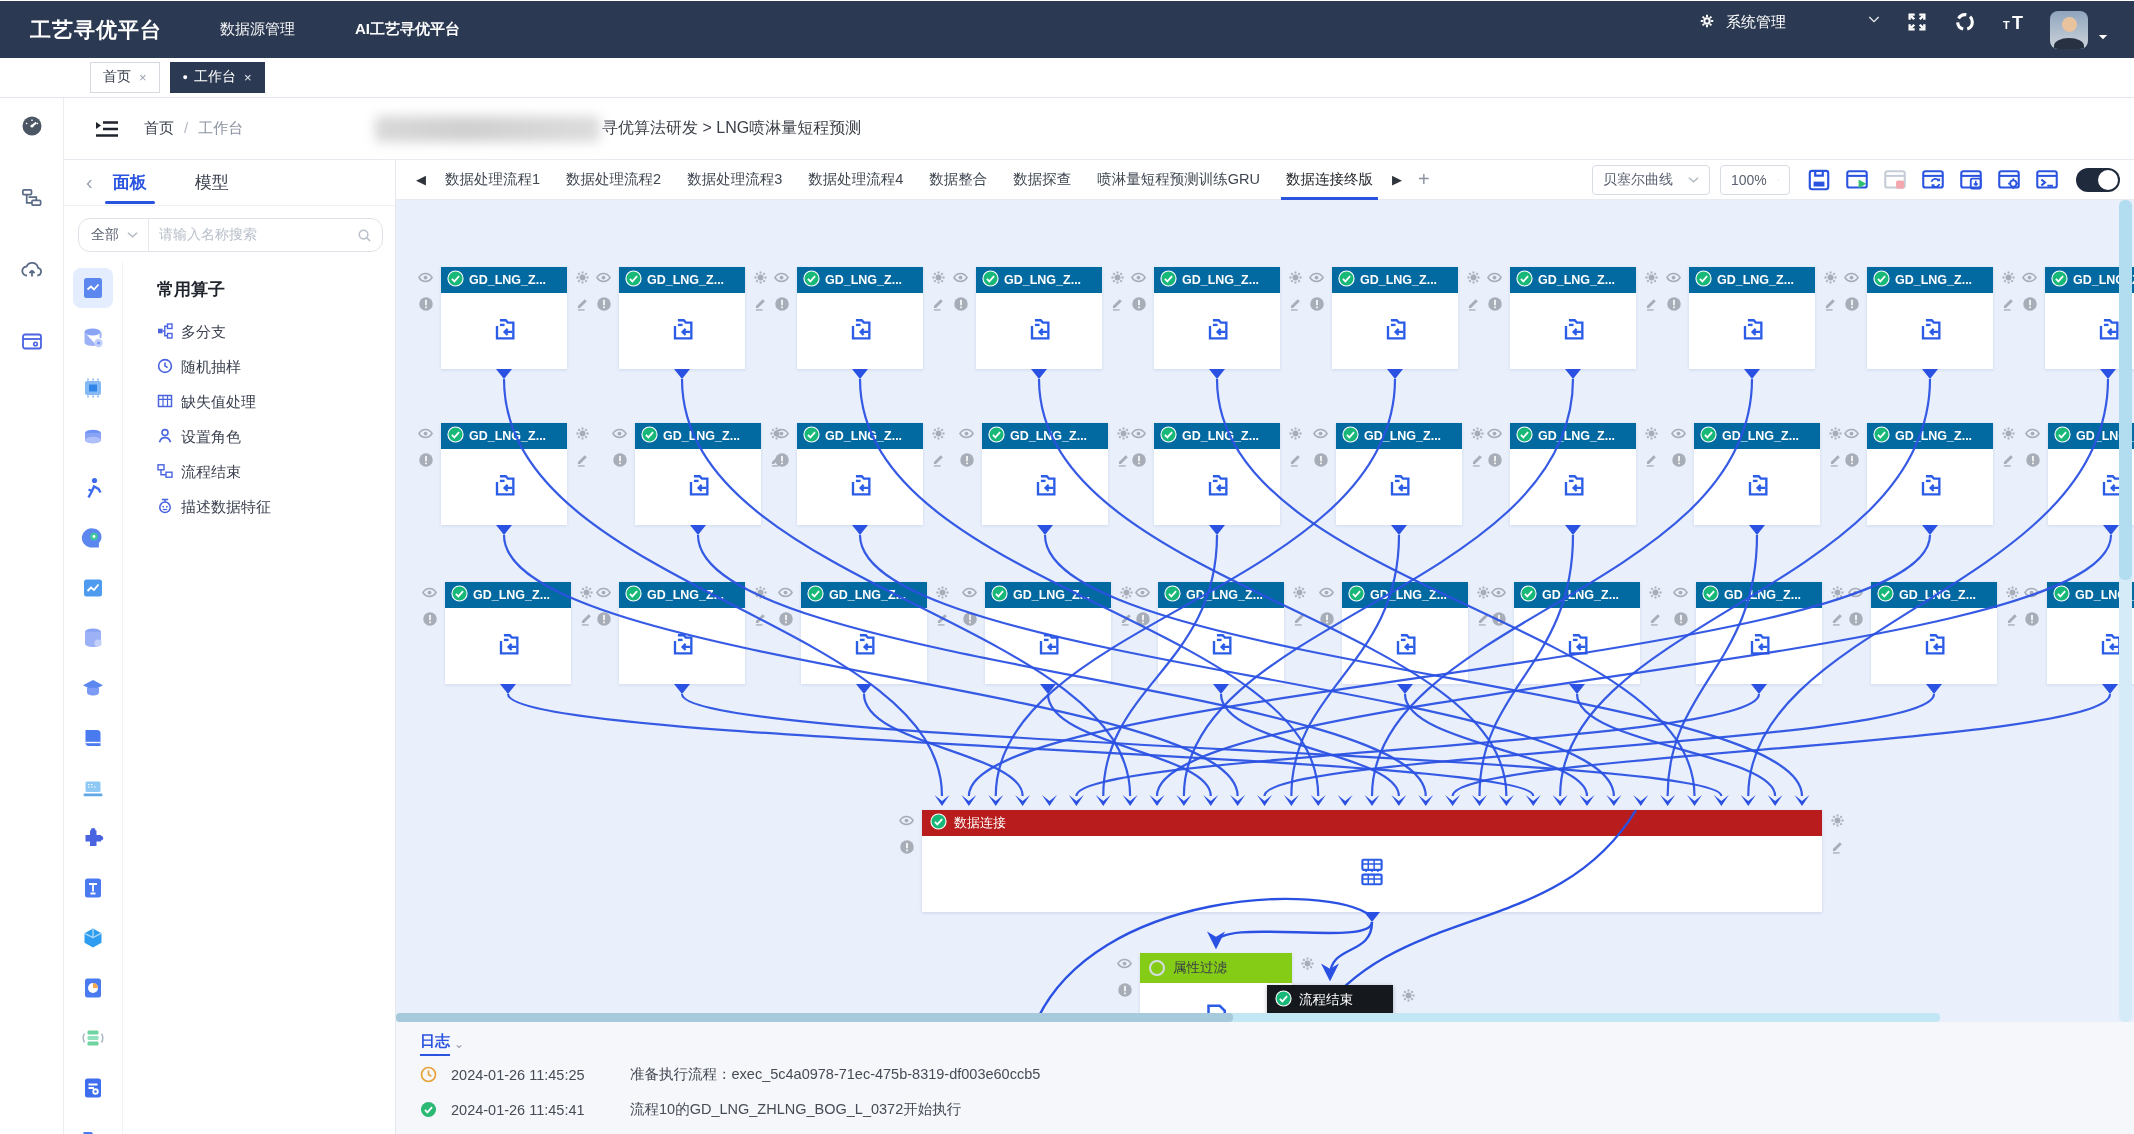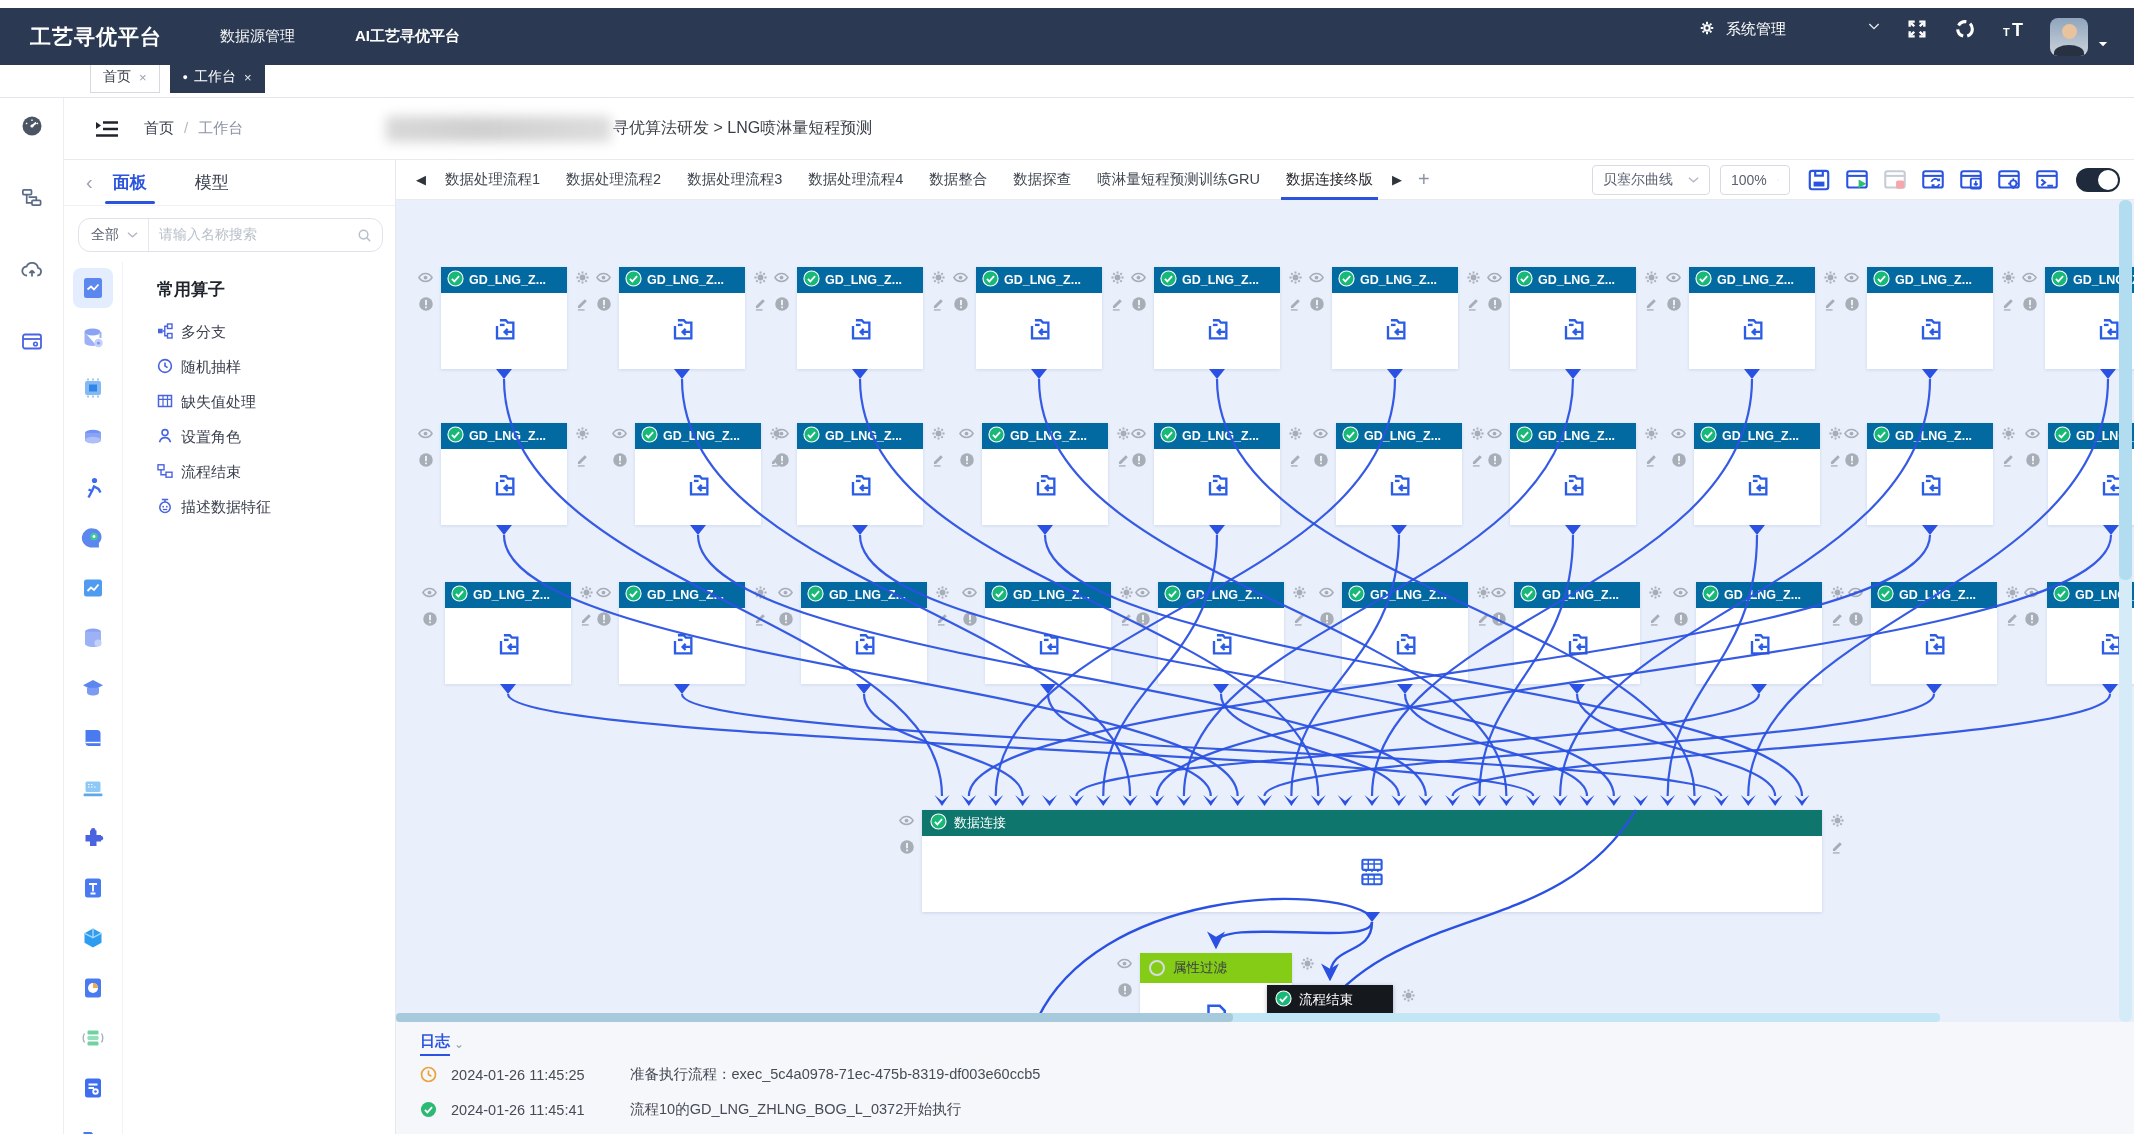--- a/index.html
+++ b/index.html
@@ -1,19 +1,19 @@
 <!DOCTYPE html>
 <html><head>
 <meta charset="utf-8">
 <style>
 *{margin:0;padding:0;box-sizing:border-box}
 html,body{width:2134px;height:1134px;overflow:hidden;font-family:"Liberation Sans","DejaVu Sans",sans-serif;background:#fff;position:relative}
 
 
-#navbar{position:absolute;left:0;top:8px;width:2134px;height:57px;background:#2b3a52;display:flex;align-items:center;color:#fff;z-index:30}
+#navbar{position:absolute;left:0;top:1px;width:2134px;height:57px;background:#2b3a52;display:flex;align-items:center;color:#fff;z-index:30}
 .brand{font-size:21px;font-weight:bold;margin-left:30px;letter-spacing:1px}
 .nav-menu{display:flex;margin-left:58px;gap:60px;font-size:15px}
 .nav-item{cursor:pointer;opacity:.95}
 .nav-item.active{font-weight:bold;opacity:1}
 .nav-right{margin-left:auto;display:flex;align-items:flex-start;gap:24px;margin-right:26px}
 .sysmgr{display:flex;align-items:center;gap:5px;font-size:15px}
 .nav-chevron{margin-left:56px;opacity:.9}
 .nav-icon{width:24px;height:24px;display:inline-block}
 .avatar{width:38px;height:38px;border-radius:8px;background:linear-gradient(#8fa5bd,#cdd3da);position:relative;overflow:hidden}
 .avatar .face{position:absolute;left:12px;top:6px;width:15px;height:15px;border-radius:50%;background:#e8c39e}
@@ -31,21 +31,21 @@
 
 #rail{position:absolute;left:0;top:98px;width:64px;height:1036px;background:#fff;border-right:1px solid #ebedf1;z-index:20;display:flex;flex-direction:column;align-items:center;padding-top:16px;gap:48px}
 .rail-btn{width:24px;height:24px;cursor:pointer}
 
 
 #topbar{position:absolute;left:64px;top:98px;width:2070px;height:62px;background:#fff;border-bottom:1px solid #e7eaef;display:flex;align-items:center;z-index:10}
 #collapse{width:26px;height:22px;margin-left:30px;cursor:pointer}
 .bc{margin-left:24px;font-size:15px;color:#3c4250;display:flex;gap:10px}
 .bc .sep{color:#b3bac4}
 .bc .cur{color:#8b93a2}
-.title-wrap{position:absolute;left:322px;display:flex;align-items:center}
+.title-wrap{position:absolute;left:311px;display:flex;align-items:center}
 .redact{width:225px;height:26px;border-radius:4px;background:linear-gradient(90deg,#d8d8d8,#cfcfcf 40%,#dcdcdc);filter:blur(6px)}
 .doc-title{font-size:16px;color:#3a3f47;margin-left:2px}
 
 
 #panel{position:absolute;left:64px;top:160px;width:332px;height:974px;background:#fff;border-right:1px solid #e5e8ee;z-index:9;overflow:hidden}
 .panel-tabs{height:46px;display:flex;align-items:center;border-bottom:1px solid #f0f1f4}
 .pchev{color:#9aa2af;font-size:20px;margin:0 18px 0 22px;cursor:pointer}
 .ptab{font-size:17px;color:#3c4250;margin-right:44px;cursor:pointer;position:relative;padding:10px 2px}
 .ptab.active{color:#2a54e0;font-weight:bold}
 .ptab.active::after{content:"";position:absolute;left:-6px;right:-6px;bottom:0;height:3px;background:#2a54e0;border-radius:2px}
@@ -79,21 +79,21 @@
 #canvas{position:absolute;left:396px;top:200px;width:1738px;height:822px;background:#e9effb;overflow:hidden;z-index:1}
 #wires{position:absolute;left:0;top:0;z-index:3;pointer-events:none}
 .node{position:absolute;width:126px;z-index:1;box-shadow:0 1px 3px rgba(40,60,120,.12)}
 .node .hdr{height:26px;display:flex;align-items:center;gap:5px;padding:0 6px;color:#fff;font-size:12.5px;font-weight:bold;white-space:nowrap;overflow:hidden}
 .hdr-src{background:#0369a1}
 .node .body{height:76px;background:#fff;display:flex;align-items:center;justify-content:center}
 .chip{position:absolute;width:19px;height:19px;border-radius:4px;display:flex;align-items:center;justify-content:center;cursor:pointer}
 .chip svg{display:block}
 .c-eye{left:-25px;top:1px}.c-excl{left:-25px;top:27px}.c-gear{right:-25px;top:1px}.c-pencil{right:-25px;top:27px}
 #join-node{position:absolute;left:526px;top:610px;width:900px;z-index:2;box-shadow:0 1px 3px rgba(40,60,120,.15)}
-#join-node .hdr{height:26px;background:#0f766e;display:flex;align-items:center;gap:7px;padding:0 8px;color:#fff;font-size:13px}
+#join-node .hdr{height:26px;background:#b91c1c;display:flex;align-items:center;gap:7px;padding:0 8px;color:#fff;font-size:13px}
 #join-node .body{height:76px;background:#fff;display:flex;align-items:center;justify-content:center}
 #filter-node{position:absolute;left:744px;top:753px;width:152px;z-index:2;box-shadow:0 1px 3px rgba(40,60,120,.12)}
 #filter-node .hdr{height:30px;background:#84cc16;display:flex;align-items:center;gap:8px;padding:0 9px;color:#3a3f47;font-size:13.5px}
 .empty-badge{width:16px;height:16px;border-radius:50%;border:2px solid #d7dce4}
 #filter-node .body{height:72px;background:#fff;display:flex;align-items:center;justify-content:center}
 #end-node{position:absolute;left:871px;top:785px;width:126px;z-index:4;box-shadow:0 1px 4px rgba(20,20,30,.3)}
 #end-node .hdr{height:30px;background:#15181d;display:flex;align-items:center;gap:7px;padding:0 8px;color:#fff;font-size:13.5px}
 #end-node .body{height:60px;background:#fff}
 #hscroll{position:absolute;left:0;bottom:0;width:1544px;height:9px;background:#c3e6f4;z-index:8;border-radius:4px}
 #hscroll .thumb{position:absolute;left:0;top:0;height:9px;width:837px;background:#a6cadb;border-radius:4px}

